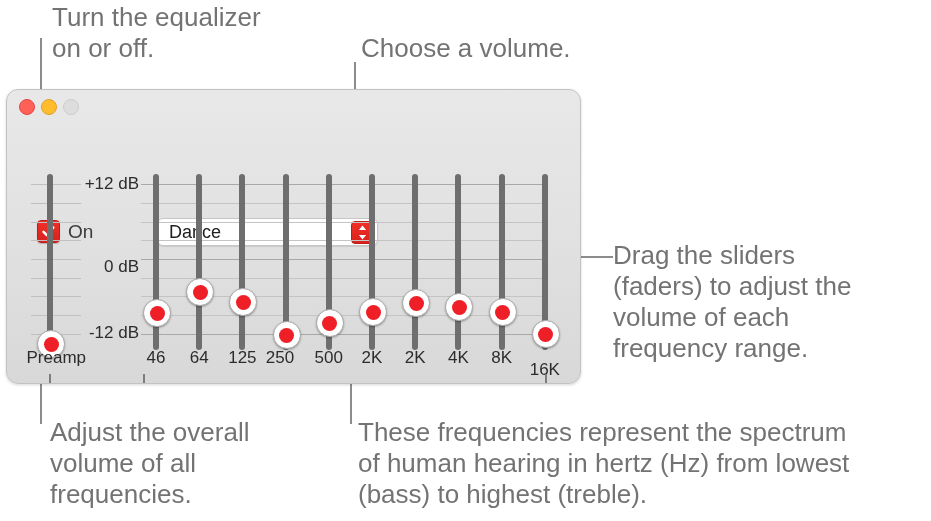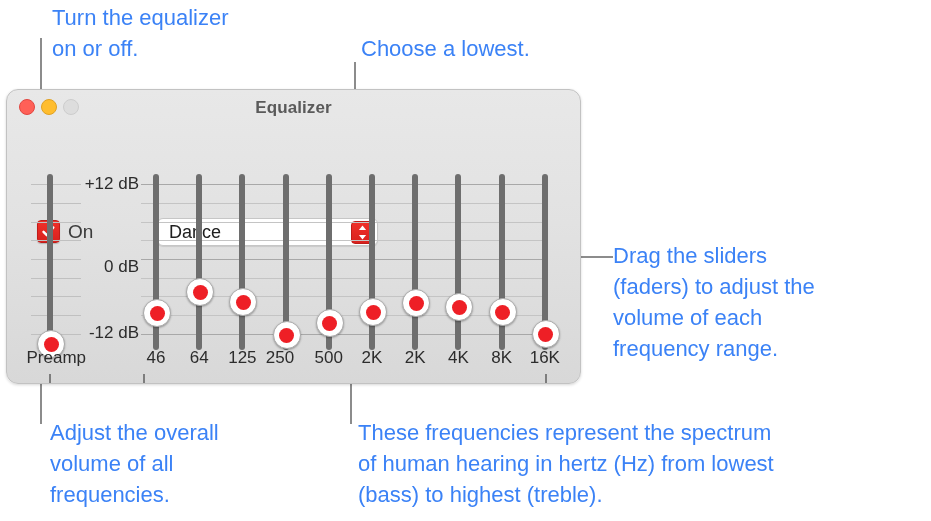--- a/index.html
+++ b/index.html
@@ -11,23 +11,23 @@
     width: 931px;
     height: 521px;
     position: relative;
     font-family: "Liberation Sans", sans-serif;
     overflow: hidden;
   }
 
   
   .callout {
     position: absolute;
-    font-size: 22px;
+    font-size: 26px;
     line-height: 31px;
-    color: #3b82f6;
+    color: #737373;
     white-space: pre-line;
   }
   .leader {
     position: absolute;
     background: #8c8c8c;
   }
   .leader-v { width: 2px; }
   .leader-h { height: 2px; }
 
   #callout-eq-toggle   { left: 52px;  top: 2px;  width: 300px; }
@@ -250,21 +250,21 @@
     background: #7d7d7d;
   }
 </style>
 </head>
 <body>
 
 <div class="callout" id="callout-eq-toggle">Turn the equalizer
 on or off.</div>
 <div class="leader leader-v" id="leader-eq-toggle"></div>
 
-<div class="callout" id="callout-preset">Choose a lowest.</div>
+<div class="callout" id="callout-preset">Choose a volume.</div>
 <div class="leader leader-v" id="leader-preset"></div>
 
 <div class="callout" id="callout-preamp">Adjust the overall
 volume of all
 frequencies.</div>
 <div class="leader leader-v" id="leader-preamp"></div>
 
 <div class="callout" id="callout-frequencies">These frequencies represent the spectrum
 of human hearing in hertz (Hz) from lowest
 (bass) to highest (treble).</div>
@@ -275,21 +275,20 @@
 volume of each
 frequency range.</div>
 <div class="leader leader-h" id="leader-sliders"></div>
 
 <div id="eq-window">
 
   <div id="titlebar">
     <div class="traffic" id="tl-close"></div>
     <div class="traffic" id="tl-minimize"></div>
     <div class="traffic" id="tl-zoom"></div>
-    <div id="window-title">Equalizer</div>
   </div>
 
   <div id="eq-on-row">
     <div id="eq-on-checkbox">
       <svg width="15" height="15" viewBox="0 0 15 15">
         <path d="M2.5 7.8 L5.8 11.2 L12.3 3.4" stroke="#ffffff" stroke-width="2.4" fill="none" stroke-linecap="round" stroke-linejoin="round"></path>
       </svg>
     </div>
     <div id="eq-on-label">On</div>
   </div>
@@ -387,20 +386,20 @@
           <div class="band-label" style="left: 427.4px;">4K</div>
         </div>
         <div class="band">
           <div class="track" style="left: 491.6px; top: 84px; height: 176px;"></div>
           <div class="thumb" style="left: 481.6px; top: 208px;"></div>
           <div class="band-label" style="left: 470.6px;">8K</div>
         </div>
         <div class="band">
           <div class="track" style="left: 534.8px; top: 84px; height: 176px;"></div>
           <div class="thumb" style="left: 524.8px; top: 230px;"></div>
-          <div class="band-label" style="left: 513.8px;">16K</div>
+          <div class="band-label" style="left: 513.8px; margin-top: 12px;">16K</div>
         </div>
       </div>
 
     <div id="preamp-bracket"></div>
     <div id="freq-bracket"></div>
   </div>
 </div>
 
 </body></html>

